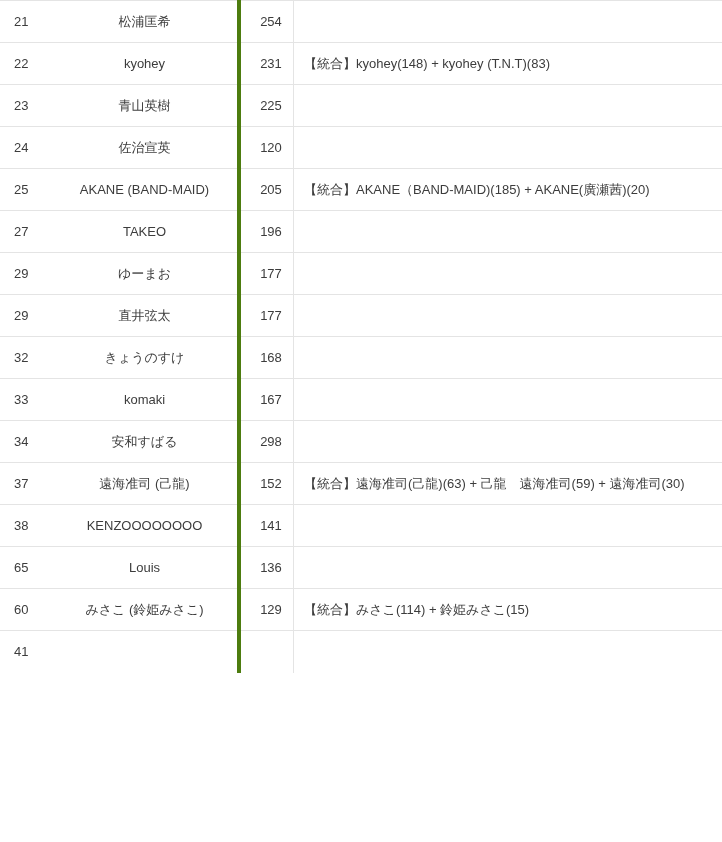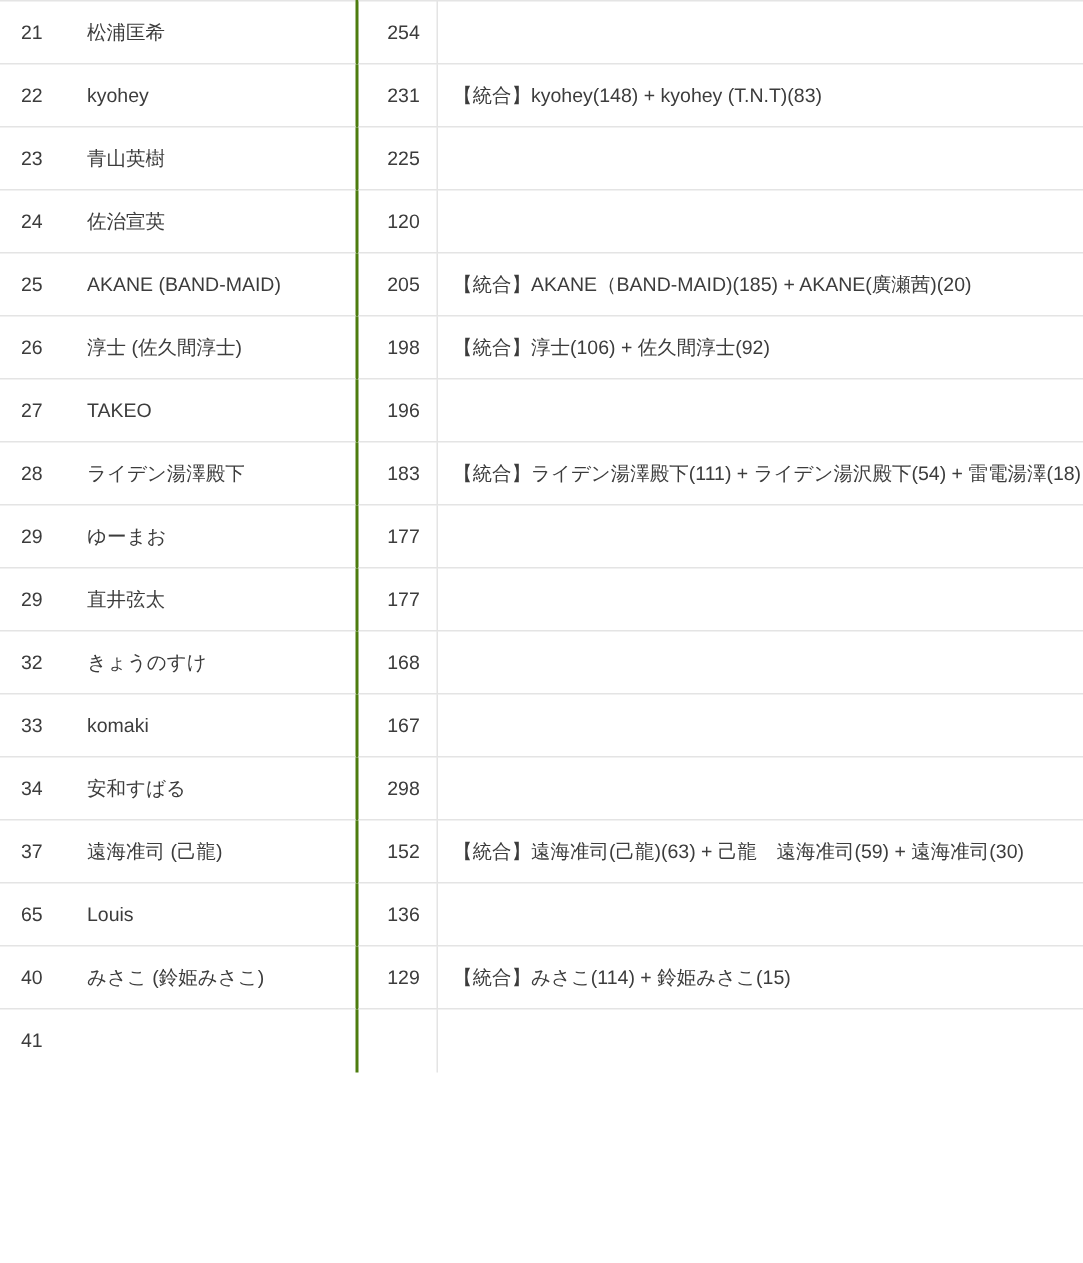--- a/index.html
+++ b/index.html
@@ -32,23 +32,24 @@
     overflow: hidden;
   }
   .col-rank {
     width: 28px;
     text-align: left;
     padding-left: 14px !important;
     color: #3c3c3c;
   }
   .col-name {
     width: 173px;
-    border-right: 2px solid #4d7c0f;
+    border-right: 4px solid #4d7c0f;
     padding-left: 16px !important;
     padding-right: 6px !important;
+    text-align: center;
   }
   .col-points {
     width: 44px;
     border-right: 1px solid #e4e4e4;
     text-align: center;
     padding-left: 8px !important;
   }
   .col-note {
     padding-left: 10px !important;
     font-size: 12.5px;
@@ -90,36 +91,24 @@
         <td class="col-points">120</td>
         <td class="col-note"></td>
       </tr>
       <tr>
         <td class="col-rank">25</td>
         <td class="col-name">AKANE (BAND-MAID)</td>
         <td class="col-points">205</td>
         <td class="col-note">【統合】AKANE（BAND-MAID)(185) + AKANE(廣瀬茜)(20)</td>
       </tr>
       <tr>
-        <td class="col-rank">26</td>
-        <td class="col-name">淳士 (佐久間淳士)</td>
-        <td class="col-points">198</td>
-        <td class="col-note">【統合】淳士(106) + 佐久間淳士(92)</td>
-      </tr>
-      <tr>
         <td class="col-rank">27</td>
         <td class="col-name">TAKEO</td>
         <td class="col-points">196</td>
         <td class="col-note"></td>
-      </tr>
-      <tr>
-        <td class="col-rank">28</td>
-        <td class="col-name">ライデン湯澤殿下</td>
-        <td class="col-points">183</td>
-        <td class="col-note">【統合】ライデン湯澤殿下(111) + ライデン湯沢殿下(54) + 雷電湯澤(18)</td>
       </tr>
       <tr>
         <td class="col-rank">29</td>
         <td class="col-name">ゆーまお</td>
         <td class="col-points">177</td>
         <td class="col-note"></td>
       </tr>
       <tr>
         <td class="col-rank">29</td>
         <td class="col-name">直井弦太</td>
@@ -144,27 +133,33 @@
         <td class="col-points">298</td>
         <td class="col-note"></td>
       </tr>
       <tr>
         <td class="col-rank">37</td>
         <td class="col-name">遠海准司 (己龍)</td>
         <td class="col-points">152</td>
         <td class="col-note">【統合】遠海准司(己龍)(63) + 己龍　遠海准司(59) + 遠海准司(30)</td>
       </tr>
       <tr>
+        <td class="col-rank">38</td>
+        <td class="col-name">KENZOOOOOOOO</td>
+        <td class="col-points">141</td>
+        <td class="col-note"></td>
+      </tr>
+      <tr>
         <td class="col-rank">65</td>
         <td class="col-name">Louis</td>
         <td class="col-points">136</td>
         <td class="col-note"></td>
       </tr>
       <tr>
-        <td class="col-rank">40</td>
+        <td class="col-rank">60</td>
         <td class="col-name">みさこ (鈴姫みさこ)</td>
         <td class="col-points">129</td>
         <td class="col-note">【統合】みさこ(114) + 鈴姫みさこ(15)</td>
       </tr>
       <tr class="last-partial">
         <td class="col-rank">41</td>
         <td class="col-name"></td>
         <td class="col-points"></td>
         <td class="col-note"></td>
       </tr>

